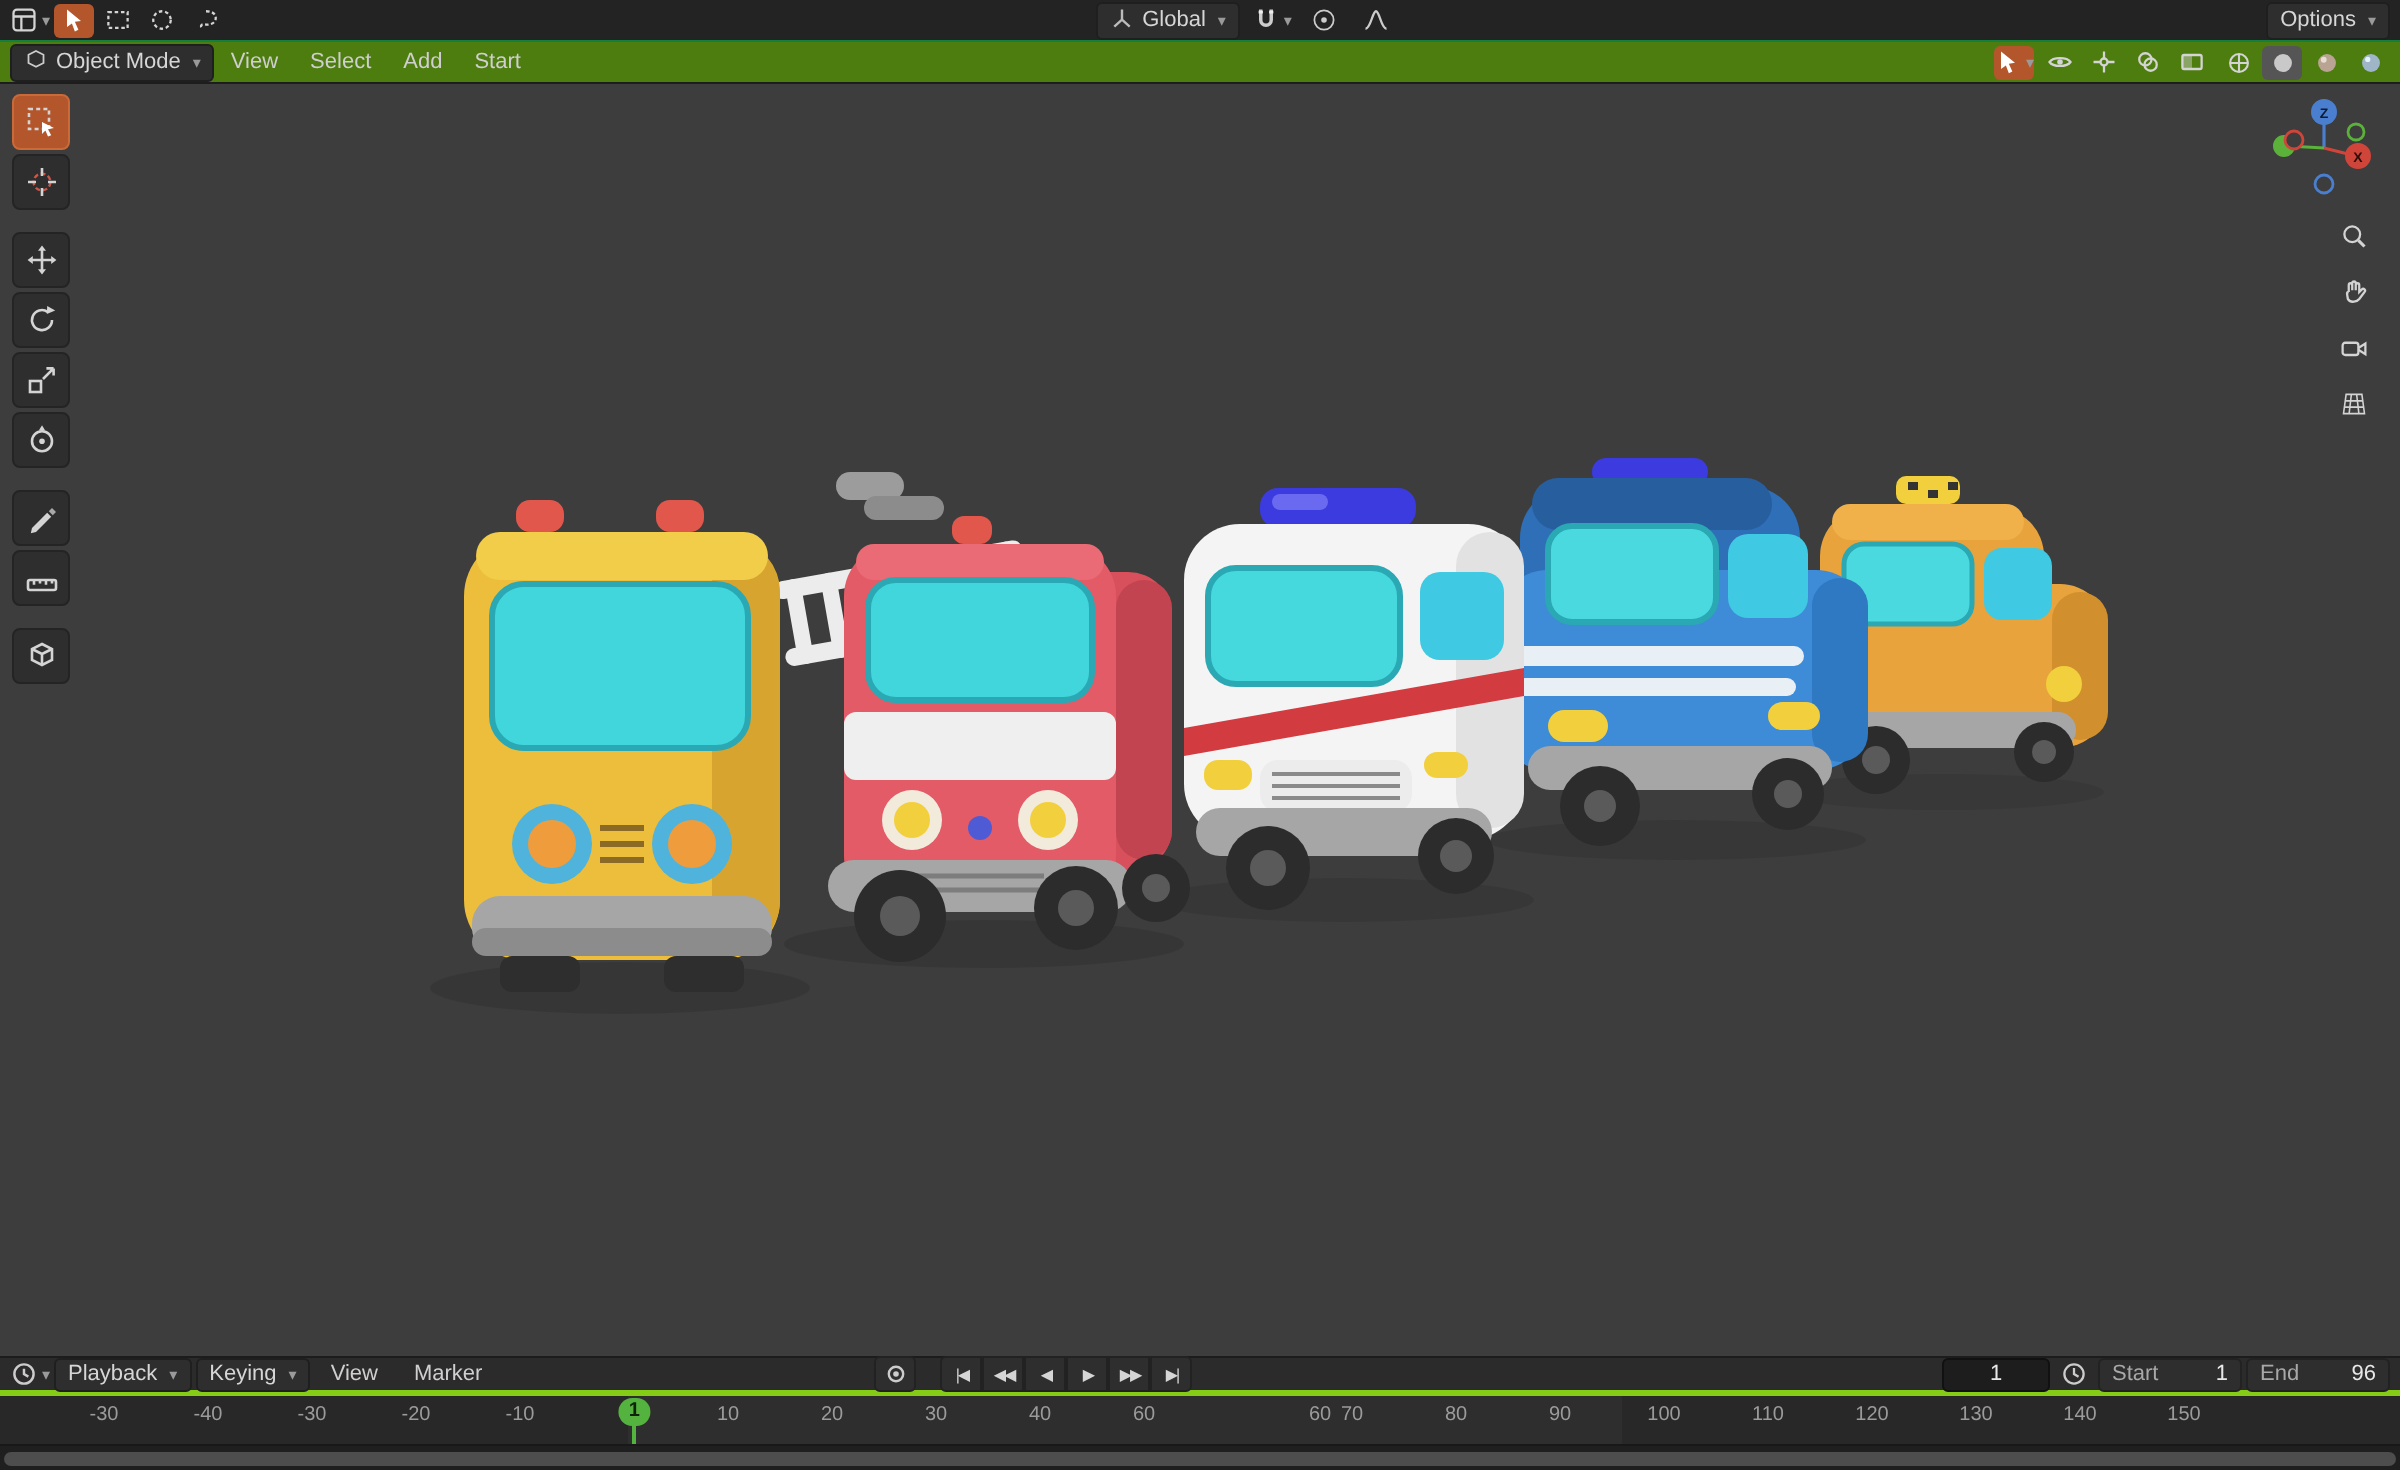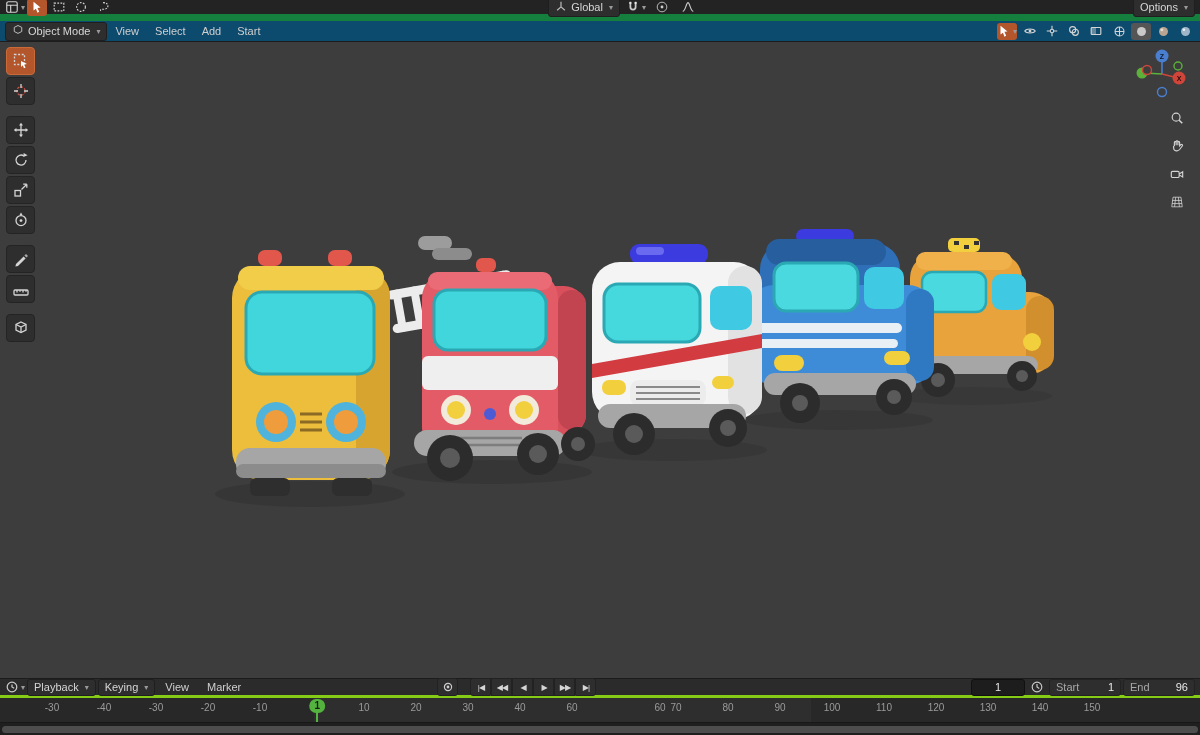--- a/index.html
+++ b/index.html
@@ -2,23 +2,23 @@
 <html><head>
 <meta charset="utf-8">
 <style>
   html,body{margin:0;padding:0}
   body{width:1200px;height:735px;position:relative;overflow:hidden;
        background:#3d3d3d;font-family:"Liberation Sans",sans-serif;
        font-size:11px;color:#c9c9c9;-webkit-user-select:none;user-select:none}
 
   
   .topbar{left:0;top:0;width:100%;height:21px;background:#232323;
-          border-bottom:7px solid #15803d;display:flex;align-items:center;
+          border-bottom:1px solid #15803d;display:flex;align-items:center;
           padding:0 5px;box-sizing:border-box;z-index:6;position:absolute}
-  .vheader{left:0;top:21px;width:100%;height:21px;background:#0c4a6e;
+  .vheader{left:0;top:21px;width:100%;height:21px;background:#4d7c0f;
           border-bottom:1px solid #1d1d1d;display:flex;align-items:center;
           padding:0 5px;box-sizing:border-box;z-index:6;position:absolute}
   .grp{display:flex;align-items:center;gap:2px}
   .spacer{flex:1}
   .pill{display:inline-flex;align-items:center;gap:4px;height:17px;
         background:#2e2e2e;border:1px solid #1f1f1f;border-radius:3px;
         padding:0 6px;color:#d6d6d6;white-space:nowrap}
   .caret::after{content:"▾";font-size:8px;color:#9a9a9a;margin-left:2px}
   .iconbtn{width:20px;height:17px;display:inline-flex;align-items:center;
         justify-content:center;border-radius:3px}

